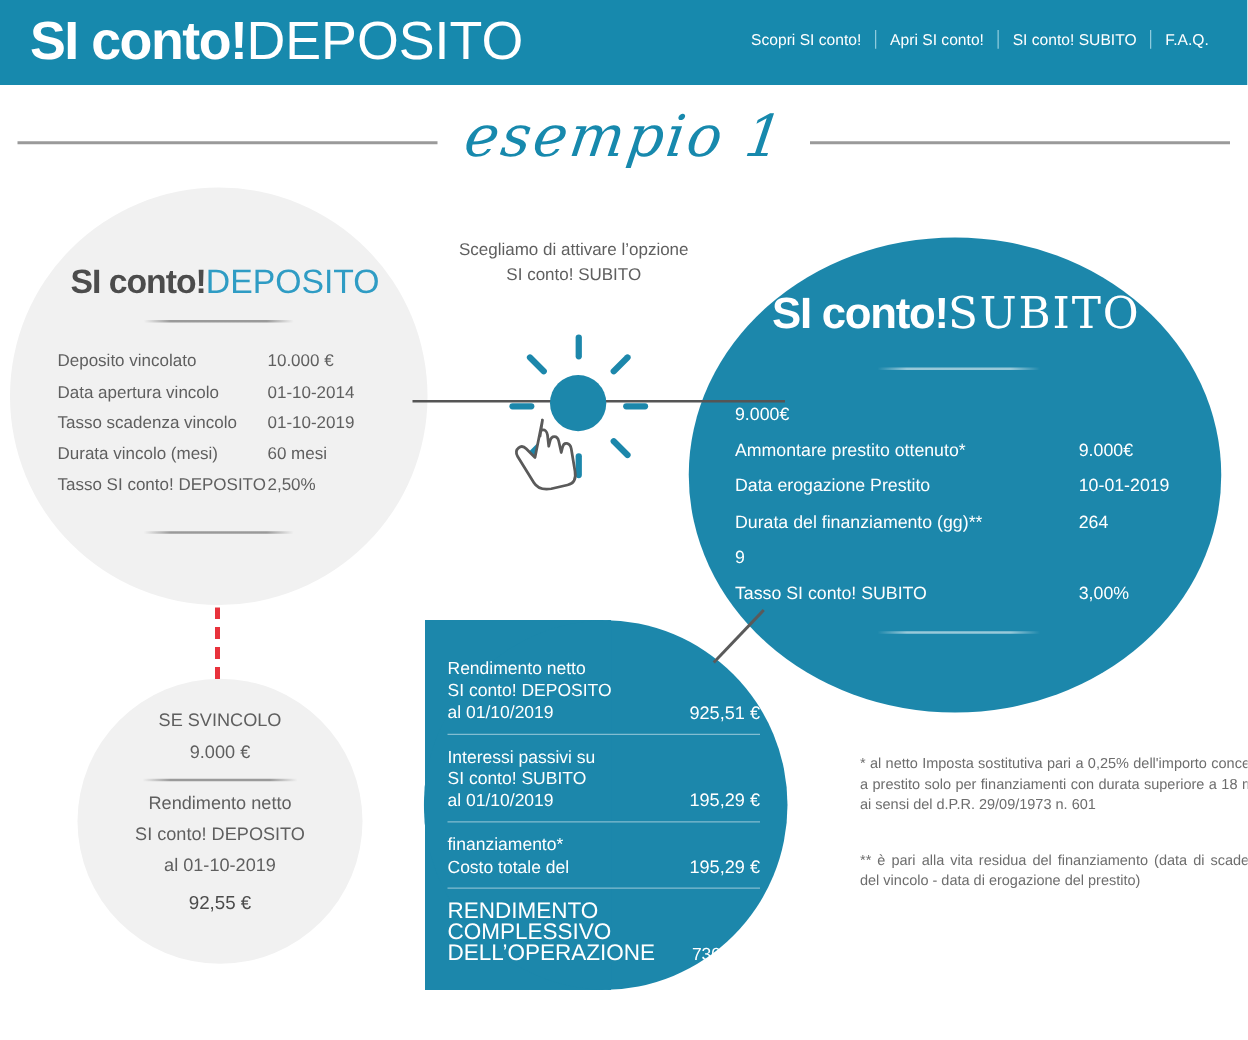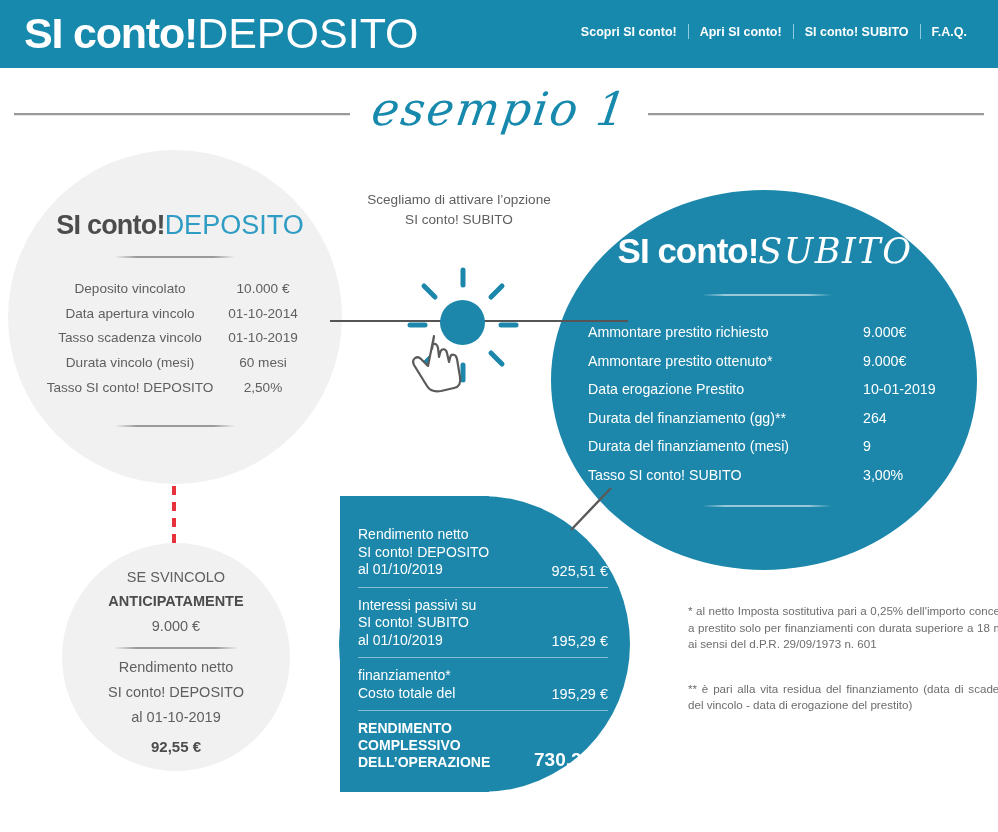--- a/index.html
+++ b/index.html
@@ -28,21 +28,21 @@
   }
   .brand .b2 {
     font-size: 43px; font-weight: 300; color: #ffffff;
     letter-spacing: 0px;
   }
   .navlinks {
     position: absolute; right: 20px; top: 24px;
     display: flex; align-items: center;
   }
   .navlinks a {
-    color: #ffffff; font-size: 12.5px; font-weight: bold;
+    color: #ffffff; font-size: 12.5px; font-weight: normal;
     text-decoration: none; padding: 0 11px;
     white-space: nowrap;
   }
   .navsep {
     width: 1px; height: 15px; background: #8ecbdd;
   }
 
   
   .title-row {
     position: absolute; left: 0; top: 86px; width: 998px; height: 56px;
@@ -102,21 +102,21 @@
   .dep-head .h2 { font-size: 27px; font-weight: 300; color: #2f9cc4; }
   .hr-soft {
     height: 2px;
     background: linear-gradient(to right, rgba(150,150,150,0) 0%, #9a9a9a 18%, #9a9a9a 82%, rgba(150,150,150,0) 100%);
   }
   .dep-hr-top { position:absolute; left:115px; top:256px; width:120px; }
   .dep-hr-bot { position:absolute; left:115px; top:425px; width:120px; }
 
   .dep-table {
     position: absolute; left: 46px; top: 276px; width: 266px;
-    font-size: 13.6px; color: #5f5f5f; text-align: center;
+    font-size: 13.6px; color: #5f5f5f;
   }
   .dep-table .row { display:flex; height:24.8px; align-items:center; }
   .dep-table .lbl { width: 168px; }
   .dep-table .val { width: 98px; }
 
   
   .mid-note {
     position: absolute; left: 336px; top: 190px; width: 246px;
     text-align: center; font-size: 13.6px; color: #5f5f5f; line-height: 20px;
   }
@@ -133,21 +133,21 @@
   .cursor-hand { position: absolute; left: 408px; top: 326px; width: 62px; height: 68px; }
 
   
   .sub-head {
     position: absolute; left: 575px; top: 228px; width: 380px;
     text-align: center; white-space: nowrap; line-height: 46px;
   }
   .sub-head .h1 { font-size: 35px; font-weight: bold; color: #ffffff; letter-spacing:-1px;}
   .sub-head .h2 {
     font-size: 35px; color: #ffffff;
-    font-family: "DejaVu Serif", serif; font-style: italic;
+    font-family: "DejaVu Serif", serif; 
     letter-spacing: 1.5px;
   }
   .hr-light {
     height: 2px;
     background: linear-gradient(to right, rgba(255,255,255,0) 0%, rgba(255,255,255,.55) 18%, rgba(255,255,255,.55) 82%, rgba(255,255,255,0) 100%);
   }
   .sub-hr-top { position:absolute; left:702px; top:294px; width:130px; }
   .sub-hr-bot { position:absolute; left:702px; top:505px; width:130px; }
 
   .sub-table {
@@ -173,30 +173,30 @@
   
   .sv-box {
     position: absolute; left: 72px; top: 565px; width: 208px;
     text-align: center; color: #5f5f5f;
   }
   .sv-l1 { font-size: 14.5px; line-height: 24px; }
   .sv-l2 { font-size: 14.5px; line-height: 24px; font-weight: bold; color:#4c4c4c;}
   .sv-l3 { font-size: 14.5px; line-height: 26px; }
   .sv-hr { margin: 8px auto 6px; width: 124px; }
   .sv-l4 { font-size: 14.5px; line-height: 25px; }
-  .sv-l5 { font-size: 15px; line-height: 26px; font-weight: bold; color:#4c4c4c; margin-top:4px;}
+  .sv-l5 { font-size: 15px; line-height: 26px; font-weight: normal; color:#4c4c4c; margin-top:4px;}
 
   
   .res { position: absolute; left: 358px; top: 526px; width: 250px; color:#ffffff;}
   .res-row { position: relative; display:flex; align-items:flex-end; }
   .res-row .txt { flex: 1; font-size: 14px; line-height: 17.5px; }
   .res-row .amt { font-size: 14.5px; white-space: nowrap; padding-bottom:0px;}
   .res-hr { height:1px; background: rgba(255,255,255,.45); margin: 8px 0 9px; }
-  .res-total .txt { font-weight: bold; font-size: 14px; line-height: 17px; }
-  .res-total .amt { font-weight: bold; font-size: 19px; }
+  .res-total .txt { font-weight: normal; font-size: 18px; line-height: 17px; }
+  .res-total .amt { font-weight: normal; font-size: 14px; }
 
   
   .footnotes {
     position: absolute; left: 688px; top: 603px; width: 330px;
     font-size: 11.6px; color: #6d6d6d; line-height: 16.5px;
     text-align: justify;
   }
   .footnotes p + p { margin-top: 28px; }
 </style>
 </head>
@@ -279,57 +279,54 @@
     <div>Scegliamo di attivare l’opzione</div>
     <div>SI conto! SUBITO</div>
   </div>
 
   <div class="sub-head">
     <span class="h1">SI conto!</span><span class="h2">SUBITO</span>
   </div>
   <div class="hr-light sub-hr-top"></div>
   <div class="sub-table">
     <div class="row">
-      <span class="lbl">Ammontare prestito richiesto</span>
       <span class="val">9.000€</span>
     </div>
     <div class="row">
       <span class="lbl">Ammontare prestito ottenuto*</span>
       <span class="val">9.000€</span>
     </div>
     <div class="row">
       <span class="lbl">Data erogazione Prestito</span>
       <span class="val">10-01-2019</span>
     </div>
     <div class="row">
       <span class="lbl">Durata del finanziamento (gg)**</span>
       <span class="val">264</span>
     </div>
     <div class="row">
-      <span class="lbl">Durata del finanziamento (mesi)</span>
       <span class="val">9</span>
     </div>
     <div class="row">
       <span class="lbl">Tasso SI conto! SUBITO</span>
       <span class="val">3,00%</span>
     </div>
   </div>
   <div class="hr-light sub-hr-bot"></div>
 
   <div class="circle-teal-res"></div>
 
   <svg class="diag-connector" viewBox="0 0 60 60">
     <line x1="6" y1="50" x2="46" y2="8" stroke="#5a5a5a" stroke-width="2.4"></line>
   </svg>
 
   <div class="red-dash"></div>
 
   <div class="sv-box">
     <div class="sv-l1">SE SVINCOLO</div>
-    <div class="sv-l2">ANTICIPATAMENTE</div>
     <div class="sv-l3">9.000 €</div>
     <div class="hr-soft sv-hr"></div>
     <div class="sv-l4">Rendimento netto</div>
     <div class="sv-l4">SI conto! DEPOSITO</div>
     <div class="sv-l4">al 01-10-2019</div>
     <div class="sv-l5">92,55 €</div>
   </div>
 
   <div class="res">
     <div class="res-row">

